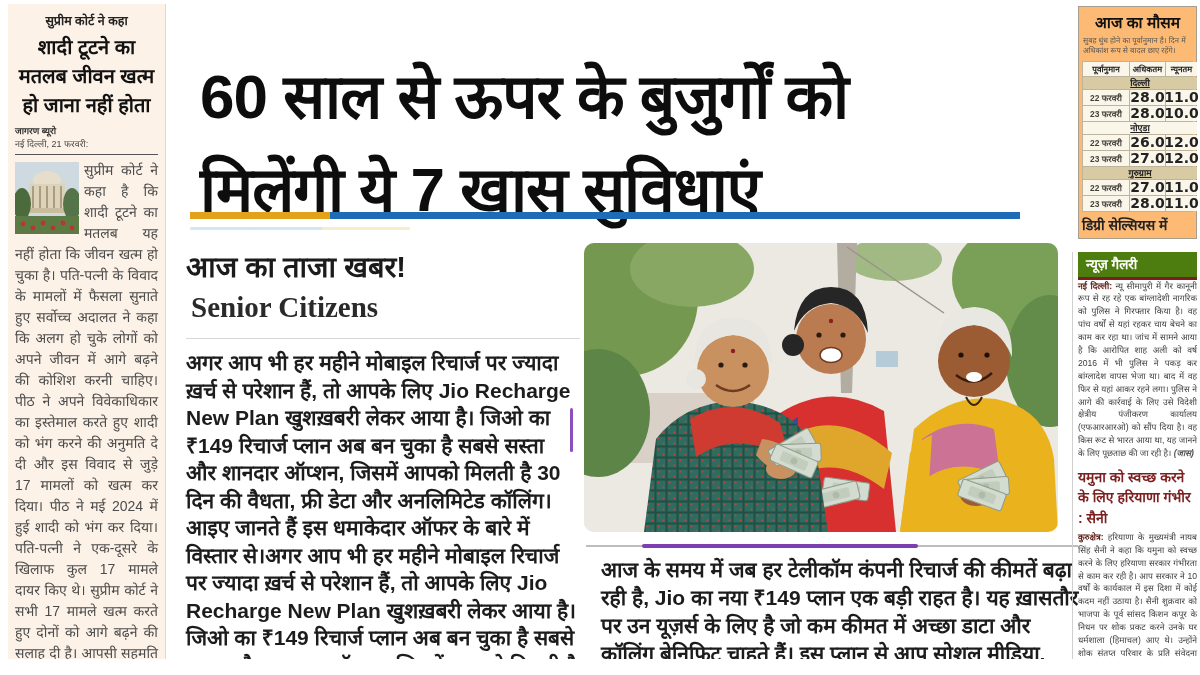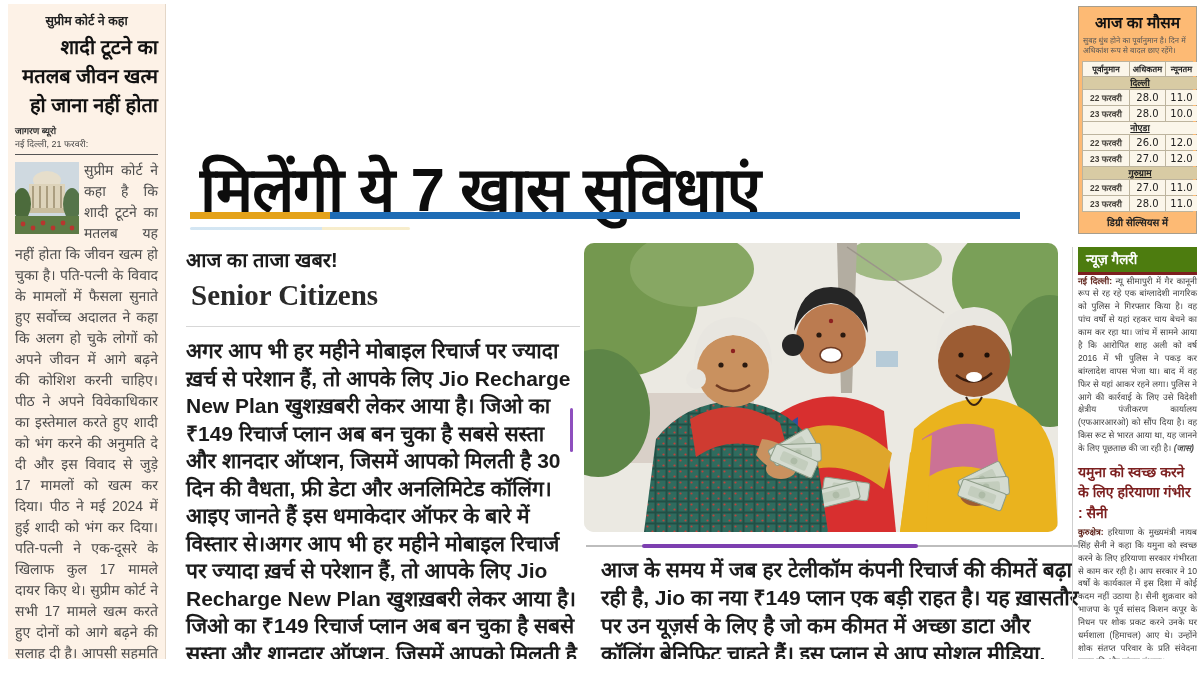--- a/index.html
+++ b/index.html
@@ -2,38 +2,38 @@
 <html><head>
 <meta charset="utf-8">
 <style>
   html,body{margin:0;padding:0;background:#ffffff;}
   .page{position:relative;width:1200px;height:659px;overflow:hidden;background:#ffffff;
         font-family:"Liberation Sans",sans-serif;color:#1a1a1a;}
   
   .left-col{position:absolute;left:8px;top:4px;width:158px;height:669px;background:#fdf2e7;
             box-sizing:border-box;padding:8px 7px 0 7px;overflow:hidden;border-right:1px solid #e4d7c8;}
   .lc-kicker{font-size:12.5px;font-weight:700;text-align:center;color:#222;}
-  .lc-headline{margin:4px 0 2px 0;font-size:20px;line-height:1.45;font-weight:700;text-align:right;color:#111;}
+  .lc-headline{margin:4px 0 2px 0;font-size:20px;line-height:1.45;font-weight:700;text-align:center;color:#111;}
   .lc-byline{font-size:9px;font-weight:700;color:#333;margin-top:4px;}
   .lc-dateline{font-size:9px;color:#444;}
   .lc-rule{border:none;border-top:1.5px solid #555;margin:4px 0 5px 0;}
   .lc-body{font-size:14px;line-height:1.5;text-align:justify;color:#4c4c4c;}
   .court-img{float:left;width:64px;height:72px;margin:2px 5px 2px 0;}
   .lc-div{border:none;border-top:1px solid #c9b9a6;margin:7px 0 6px 0;}
   .lc-headline2{margin:2px 0;font-size:16.5px;line-height:1.5;font-weight:400;text-align:center;color:#c2410c;}
   
   .main-headline{position:absolute;left:200px;top:8px;width:870px;font-size:62px;line-height:1.5;
                  font-weight:800;color:#0d0d0d;letter-spacing:-1px;}
   .accent-bar{position:absolute;left:190px;top:212px;height:7px;width:830px;}
   .accent-bar .gold{position:absolute;left:0;top:0;width:140px;height:7px;background:#e4a21a;}
   .accent-bar .blue{position:absolute;left:140px;top:0;width:690px;height:7px;background:#1e6cb5;}
   .accent-faint{position:absolute;left:190px;top:227px;width:220px;height:3px;border-radius:2px;
                 background:linear-gradient(90deg,#bcd8ec 0 60%,#f3e3b0 60% 100%);opacity:.65;}
   .story-col{position:absolute;left:186px;top:246px;width:394px;}
-  .kicker-hi{font-size:20px;font-weight:700;color:#1b1b1b;}
+  .kicker-hi{font-size:29px;font-weight:700;color:#1b1b1b;}
   .kicker-en{font-family:"Liberation Serif",serif;font-size:29px;font-weight:600;color:#2a2a2a;
              margin-top:6px;margin-left:5px;}
   .story-rule{border:none;border-top:1px solid #d7d7d7;margin:14px 0 10px 0;}
   .story-text{margin:0;font-size:21px;line-height:1.31;font-weight:700;color:#1c1c1c;text-align:left;}
   .photo{position:absolute;left:584px;top:243px;width:474px;height:289px;margin:0;
          border-radius:10px;overflow:hidden;background:#ebe9e2;}
   .purple-vline{position:absolute;left:570px;top:408px;width:3px;height:44px;background:#8e4fbe;border-radius:2px;}
   .photo-rule{position:absolute;left:586px;top:545px;width:492px;height:2px;background:#bdbdbd;}
   .photo-rule .purple-seg{position:absolute;left:56px;top:-1px;width:276px;height:4px;background:#7d3fb0;border-radius:2px;}
   .bottom-para{position:absolute;left:601px;top:556px;width:480px;margin:0;
@@ -43,22 +43,22 @@
   .weather{border:1px solid #a79e8d;background:#fdba74;box-sizing:border-box;padding:4px 3px 4px 3px;}
   .w-title{font-size:15.5px;font-weight:700;text-align:center;color:#111;}
   .w-sub{font-size:7.6px;line-height:1.35;color:#555;margin:3px 1px 4px 1px;}
   .w-grid{display:grid;grid-template-columns:46px 35px 31px;gap:1px;background:#bdb49e;
           border:1px solid #bdb49e;}
   .w-grid>div{background:#fbf6ea;display:flex;align-items:center;justify-content:center;}
   .w-head{font-size:8.2px;font-weight:700;color:#222;height:14px;}
   .w-band{grid-column:1/-1;font-size:9px;font-weight:700;color:#222;height:12px;text-decoration:underline;}
   .w-band.tan{background:#d8cba4!important;}
   .w-date{font-size:8.4px;font-weight:700;color:#44403a;height:15px;}
-  .w-temp{font-size:10px;font-weight:400;color:#222;height:15px;font-family:"DejaVu Sans",sans-serif;}
-  .w-foot{font-size:10px;font-weight:700;text-align:center;color:#222;margin-top:3px;}
+  .w-temp{font-size:14px;font-weight:700;color:#222;height:15px;font-family:"DejaVu Sans",sans-serif;}
+  .w-foot{font-size:14px;font-weight:700;text-align:left;color:#222;margin-top:3px;}
   .gallery{margin-top:13px;border-left:1px solid #cfcfcf;padding-left:5px;margin-left:-6px;}
   .g-title{background:#4d7c0f;color:#ffffff;font-size:13.5px;font-weight:700;
            padding:3px 8px 4px 8px;border-bottom:3px solid #7c1f1f;}
   .g-headline{margin:7px 0 3px 0;font-size:14px;line-height:1.45;font-weight:700;color:#7c1f1f;}
   .g-body{margin:0 0 4px 0;font-size:8.6px;line-height:1.5;text-align:justify;color:#3c3c3c;}
   .g-lead{font-weight:700;color:#5b1d14;}
   .g-credit{font-weight:700;color:#555;font-style:italic;}
 </style>
 </head>
 <body>
@@ -100,21 +100,21 @@
       </span>
       <span>सुप्रीम कोर्ट ने कहा है कि शादी टूटने का मतलब यह नहीं होता कि जीवन खत्म हो चुका है। पति-पत्नी के विवाद के मामलों में फैसला सुनाते हुए सर्वोच्च अदालत ने कहा कि अलग हो चुके लोगों को अपने जीवन में आगे बढ़ने की कोशिश करनी चाहिए। पीठ ने अपने विवेकाधिकार का इस्तेमाल करते हुए शादी को भंग करने की अनुमति दे दी और इस विवाद से जुड़े 17 मामलों को खत्म कर दिया। पीठ ने मई 2024 में हुई शादी को भंग कर दिया। पति-पत्नी ने एक-दूसरे के खिलाफ कुल 17 मामले दायर किए थे। सुप्रीम कोर्ट ने सभी 17 मामले खत्म करते हुए दोनों को आगे बढ़ने की सलाह दी है। आपसी सहमति से तलाक के मामलों की सुनवाई जिला अदालतों में होती है, वहां पति-पत्नी को आपसी सहमति से तलाक लेना होता है न कि एक-दूसरे के खिलाफ आरोप साबित करने पड़ते हैं। इससे वक्त भी कम लगता है और खर्च भी कम होता है। अदालत ने कहा- दोनों पक्ष एक दूसरे की ओर देखना चाहिए। अगर शादी नहीं टिक पाई है तो यह दोनों के लिए जीवन का अंत नहीं है। उन्हें आगे बढ़ना चाहिए और नए जीवन की शुरुआत करनी चाहिए। अदालत ने इसे इस तरह के दूरगामी मामलों में से एक बताया। बाद में पत्नी ने अपने पति और ससुराल वालों पर लगातार उत्पीड़न का आरोप लगाया। सभी की कार्रवाई से पहले ही पत्नी को अपनी ससुराल छोड़ने के लिए मजबूर होना पड़ा।</span>
     </div>
     <hr class="lc-div">
     <h3 class="lc-headline2">एकनाथ शिंदे की कार को बम से उड़ाने की धमकी के मामले में दो गिरफ्तार</h3>
     <div class="lc-dateline">मुंबई, 21 फरवरी (भाषा):</div>
 
   </aside>
 
   <h1 class="main-headline">
-    <br>
+    <span>60 साल से ऊपर के बुजुर्गों को</span><br>
     <span>मिलेंगी ये 7 खास सुविधाएं</span>
   </h1>
 
   <div class="accent-bar">
     <span class="gold"></span>
     <span class="blue"></span>
   </div>
   <div class="accent-faint"></div>
 
   <div class="story-col">

